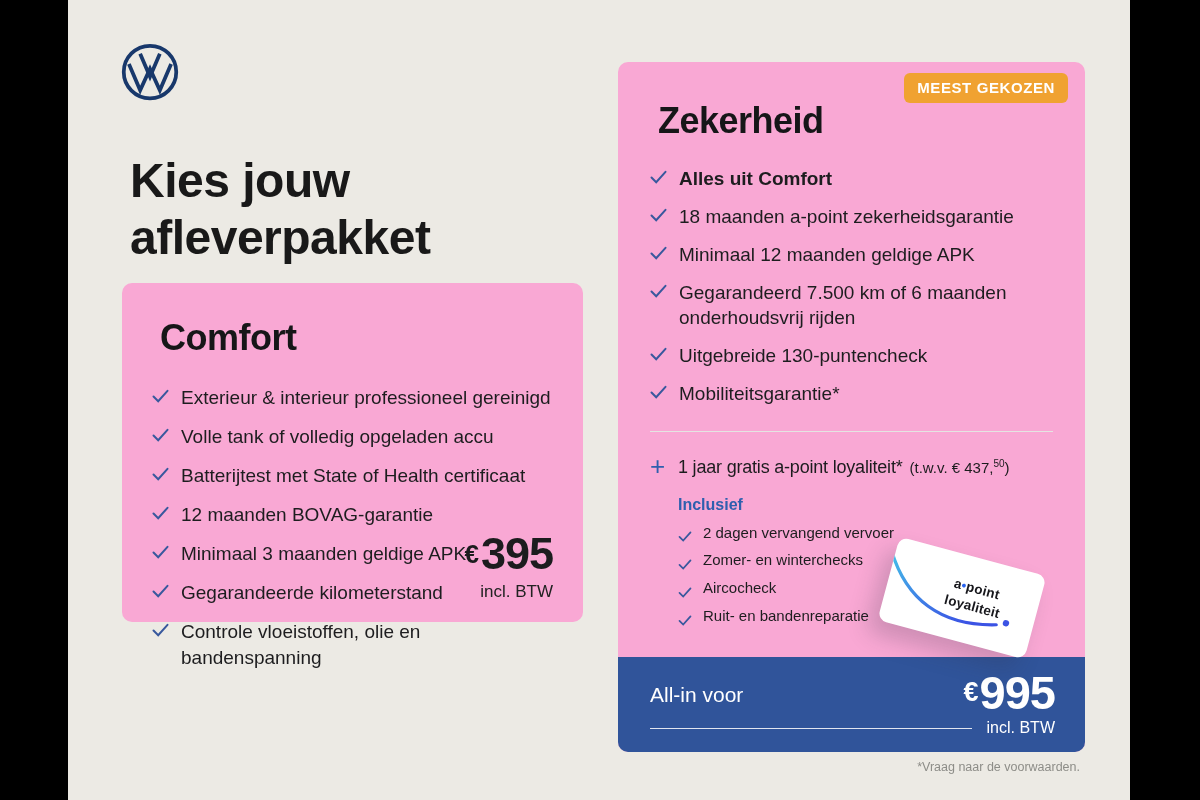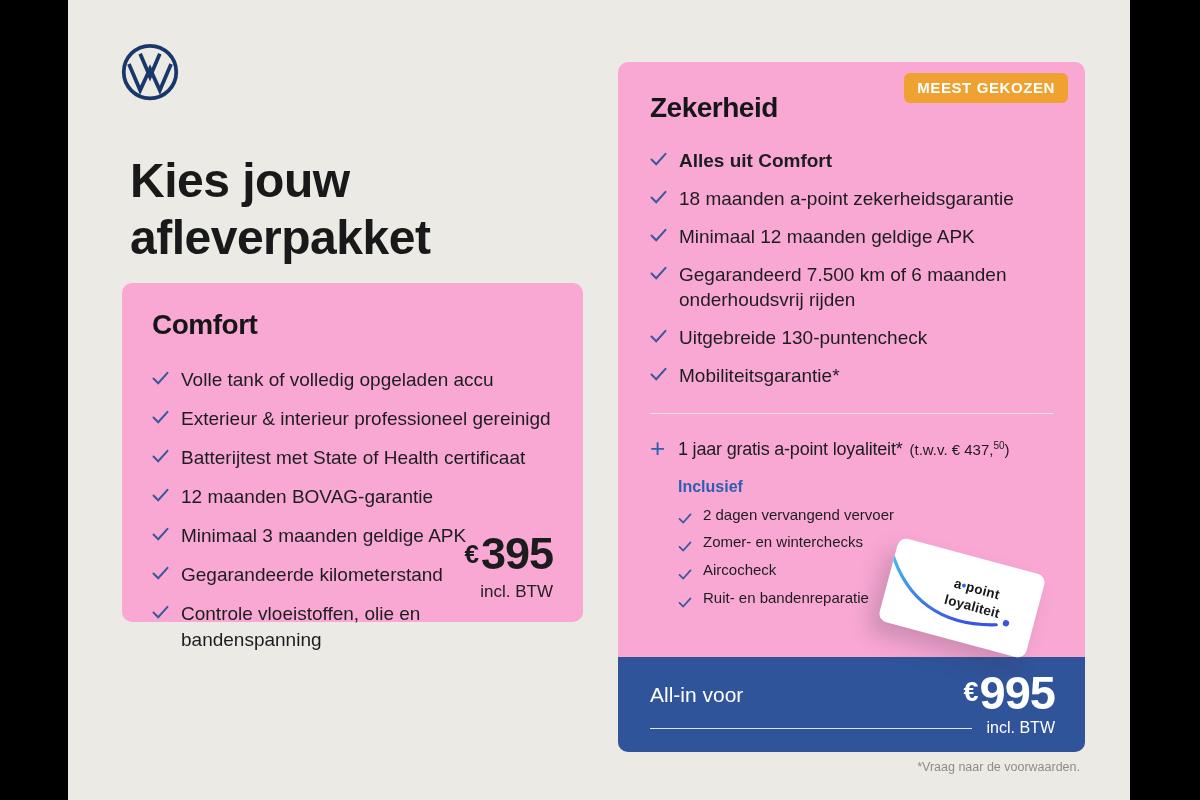--- a/index.html
+++ b/index.html
@@ -18,21 +18,21 @@
   .page-title{
     position:absolute;left:50px;top:140px;font-size:48px;line-height:57px;
     font-weight:600;letter-spacing:-0.5px;color:#191919;
   }
 
   
   .card{position:absolute;background:#f9a8d4;border-radius:10px;}
   .card.comfort{left:54px;top:283px;width:461px;height:339px;padding:26px 30px;box-sizing:border-box;}
   .card.zekerheid{left:550px;top:62px;width:467px;height:690px;padding:30px 32px;box-sizing:border-box;}
 
-  .card h2{margin:0;font-size:28px;letter-spacing:-0.5px;font-weight:700;color:#161618;}
+  .card h2{margin:8px;font-size:36px;letter-spacing:-0.5px;font-weight:700;color:#161618;}
   .card.comfort h2{margin-bottom:26px;}
   .card.zekerheid h2{margin-bottom:24px;}
 
   .badge{
     position:absolute;top:11px;right:17px;background:#F0A231;color:#fff;
     font-size:15px;font-weight:700;letter-spacing:0.6px;border-radius:6px;
     padding:6px 13px;line-height:18px;
   }
 
   ul.features{list-style:none;margin:0;padding:0;}
@@ -107,27 +107,27 @@
     <div>afleverpakket</div>
   </h1>
 
   <section class="card comfort">
     <h2>Comfort</h2>
     <ul class="features">
       <li>
         <svg class="chk" width="17" height="14" viewBox="0 0 17 14">
             <path d="M1.5 7.5 L6.2 12.2 L15.5 1.8" fill="none" stroke="#38589D" stroke-width="2" stroke-linecap="round"></path>
           </svg>
+        <span class="txt">Exterieur &amp; interieur professioneel gereinigd</span>
+        </li>
+      <li>
+        <svg class="chk" width="17" height="14" viewBox="0 0 17 14">
+            <path d="M1.5 7.5 L6.2 12.2 L15.5 1.8" fill="none" stroke="#38589D" stroke-width="2" stroke-linecap="round"></path>
+          </svg>
         <span class="txt">Volle tank of volledig opgeladen accu</span>
-        </li>
-      <li>
-        <svg class="chk" width="17" height="14" viewBox="0 0 17 14">
-            <path d="M1.5 7.5 L6.2 12.2 L15.5 1.8" fill="none" stroke="#38589D" stroke-width="2" stroke-linecap="round"></path>
-          </svg>
-        <span class="txt">Exterieur &amp; interieur professioneel gereinigd</span>
         </li>
       <li>
         <svg class="chk" width="17" height="14" viewBox="0 0 17 14">
             <path d="M1.5 7.5 L6.2 12.2 L15.5 1.8" fill="none" stroke="#38589D" stroke-width="2" stroke-linecap="round"></path>
           </svg>
         <span class="txt">Batterijtest met State of Health certificaat</span>
         </li>
       <li>
         <svg class="chk" width="17" height="14" viewBox="0 0 17 14">
             <path d="M1.5 7.5 L6.2 12.2 L15.5 1.8" fill="none" stroke="#38589D" stroke-width="2" stroke-linecap="round"></path>

